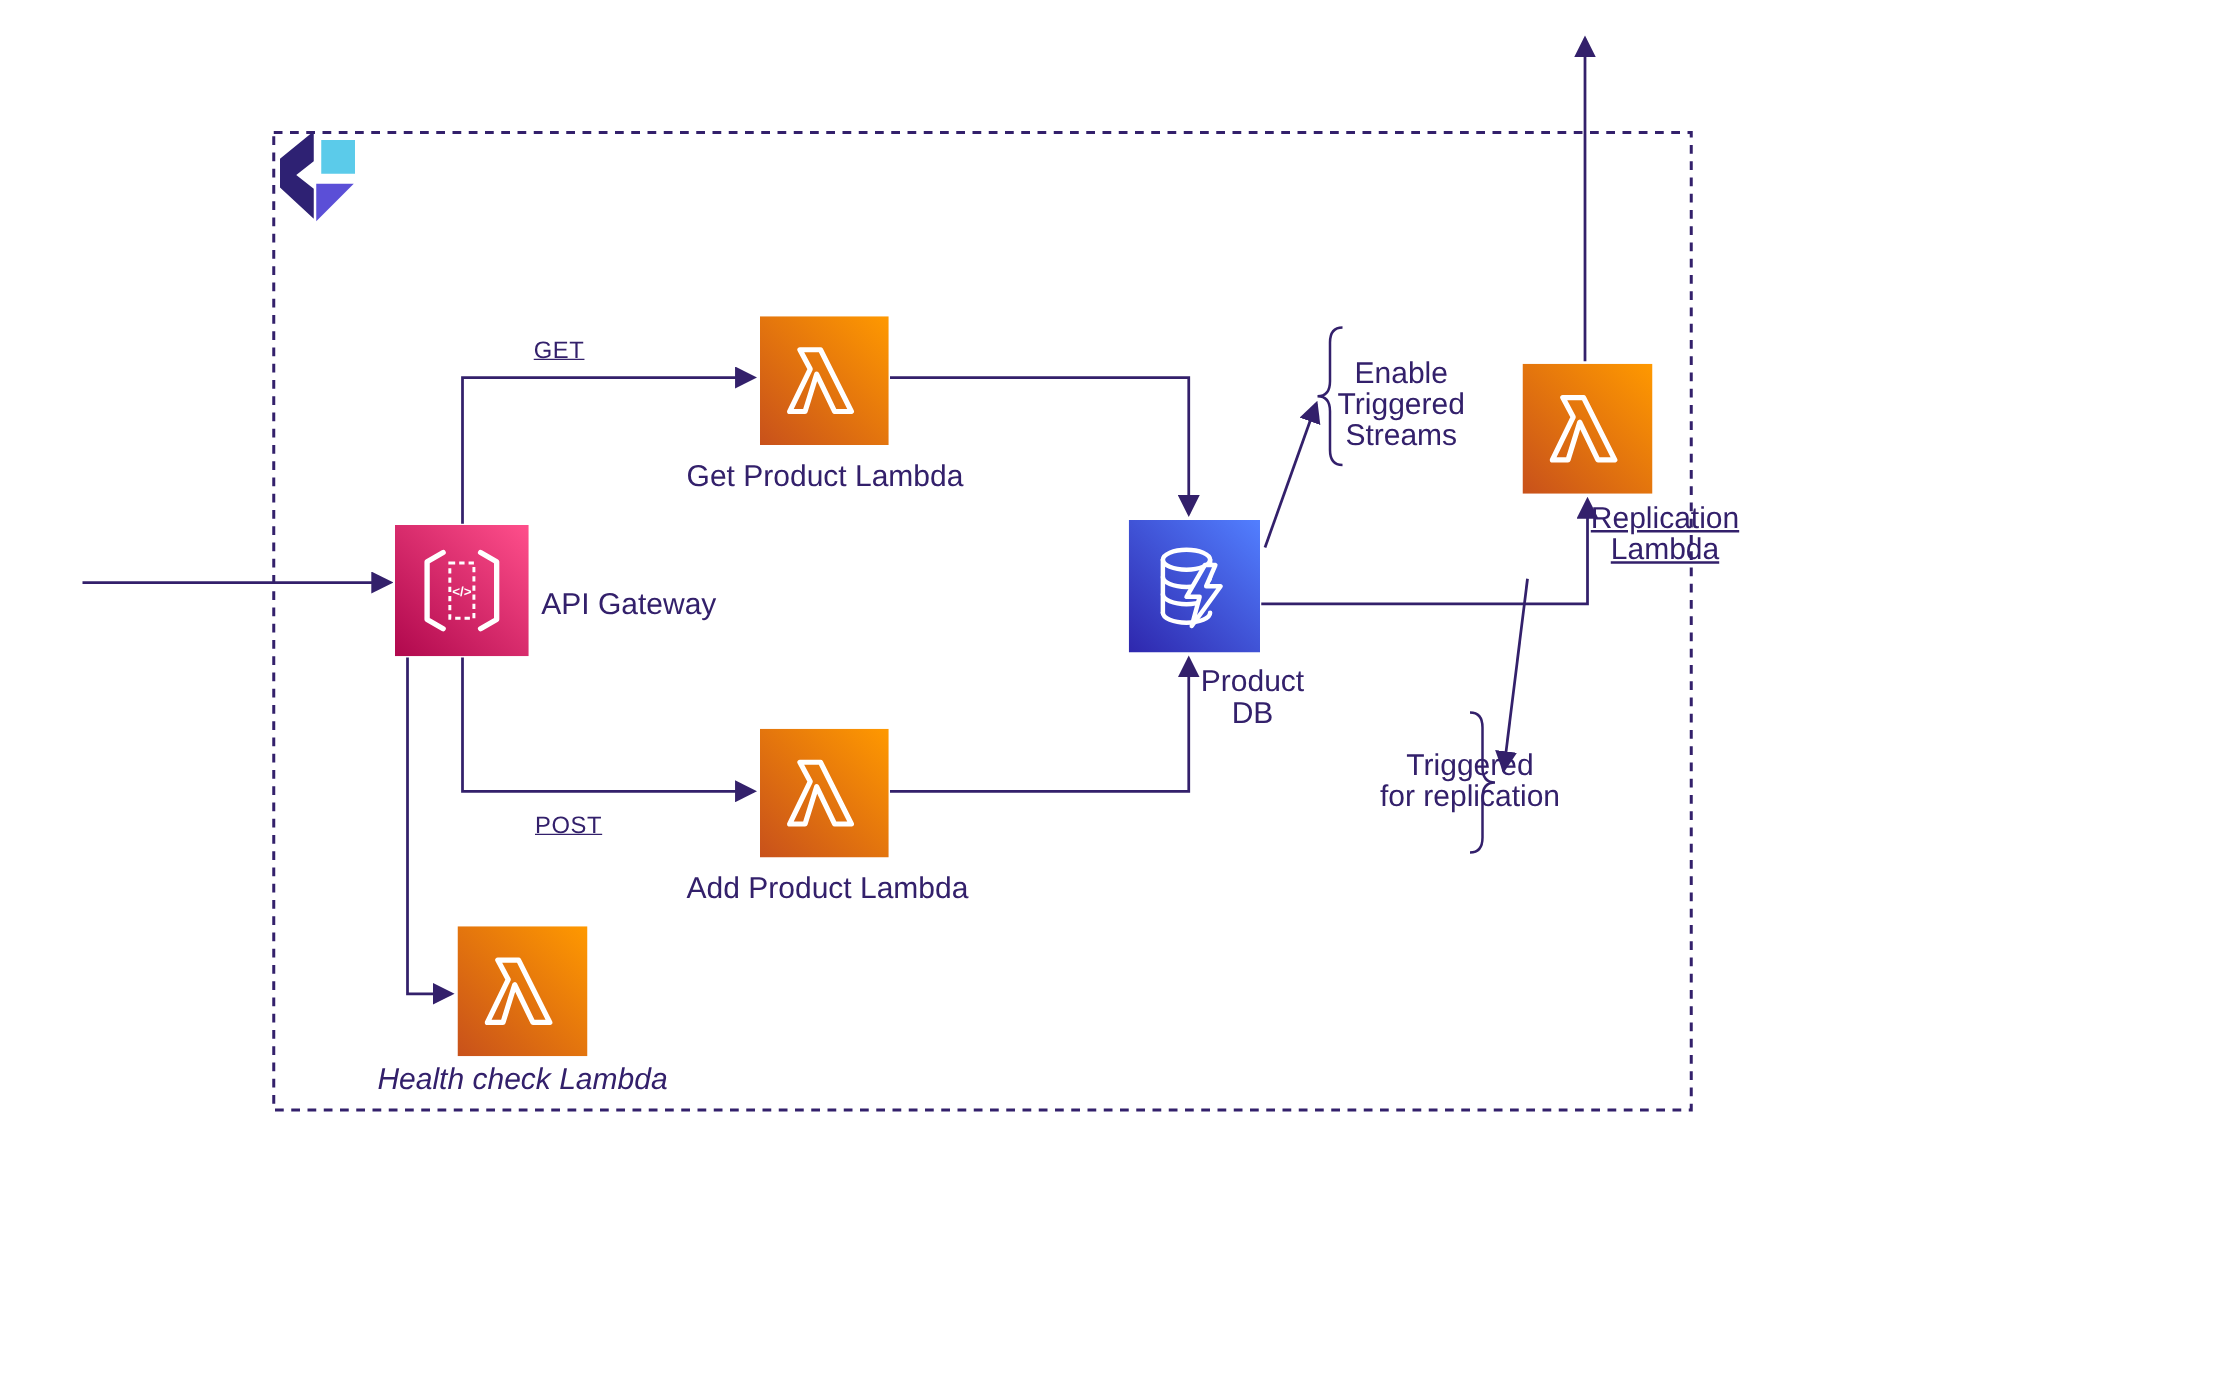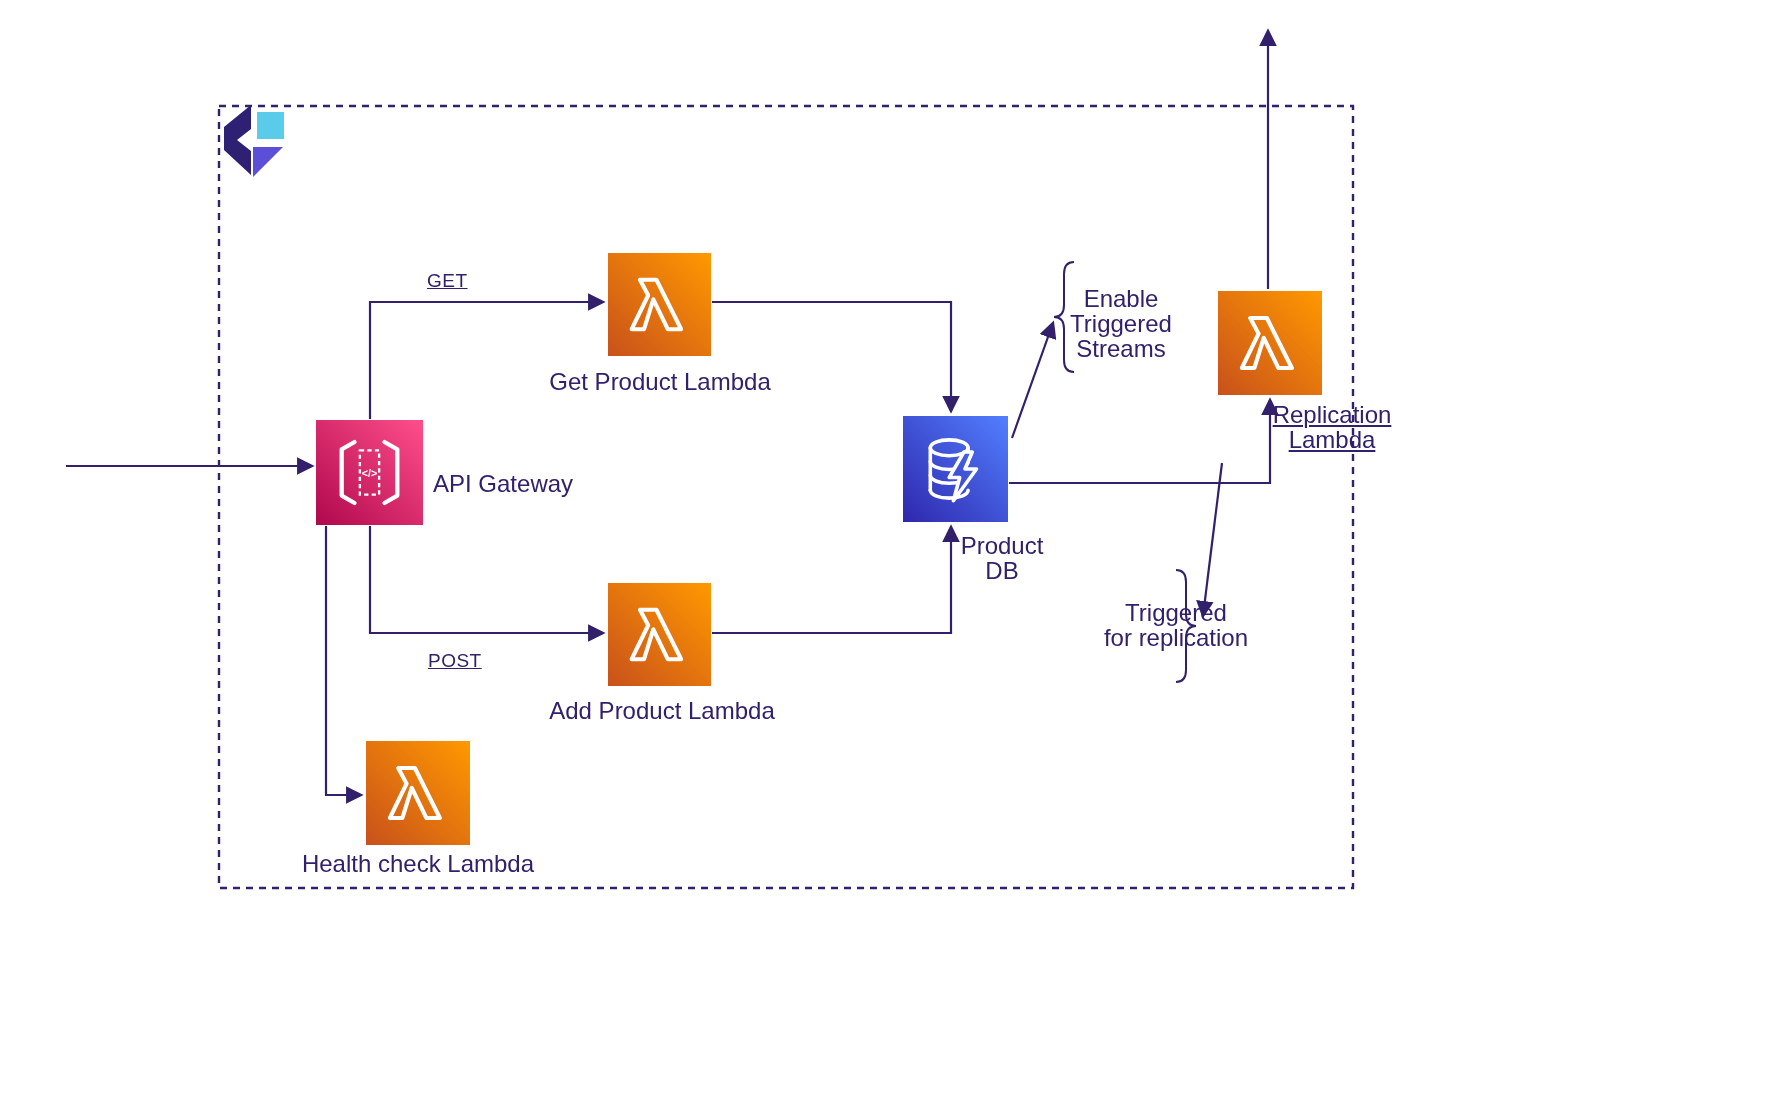--- a/index.html
+++ b/index.html
@@ -125,21 +125,21 @@
       <path class="glyph" d="M31 26 H47 L71 74 H58 L44 45 L35 74 H23 L39 41 Z"></path>
     </svg>
   </div>
 
   <div class="lbl" style="left:433px;top:444px;margin-top:27px;">API Gateway</div>
 
   <div class="lbl center" style="left:540px;top:369px;width:240px;">Get Product Lambda</div>
 
   <div class="lbl center" style="left:542px;top:698px;width:240px;text-align:center;">Add Product Lambda</div>
 
-  <div class="lbl center" style="left:298px;top:851px;width:240px;">Health check Lambda</div>
+  <div class="lbl center" style="left:298px;top:851px;width:240px;font-style:italic;">Health check Lambda</div>
 
   <div class="lbl center" style="left:942px;top:533px;width:120px;">
     <div>Product</div>
     <div>DB</div>
   </div>
 
   <div class="lbl center" style="left:1262px;top:402px;width:140px;text-decoration:underline;">
     <div>Replication</div>
     <div>Lambda</div>
   </div>

